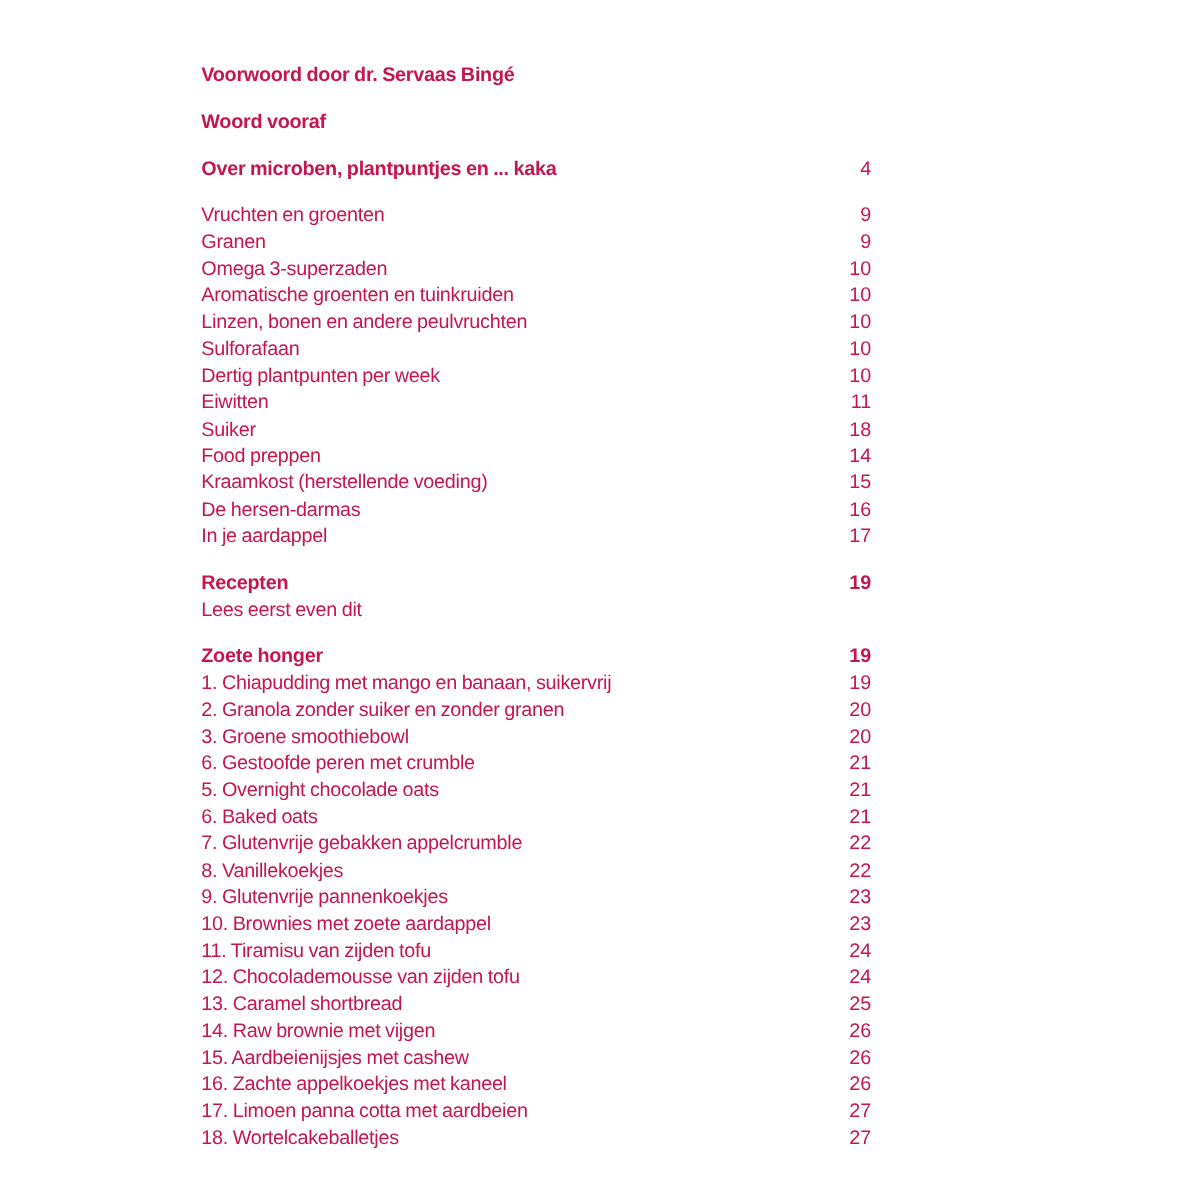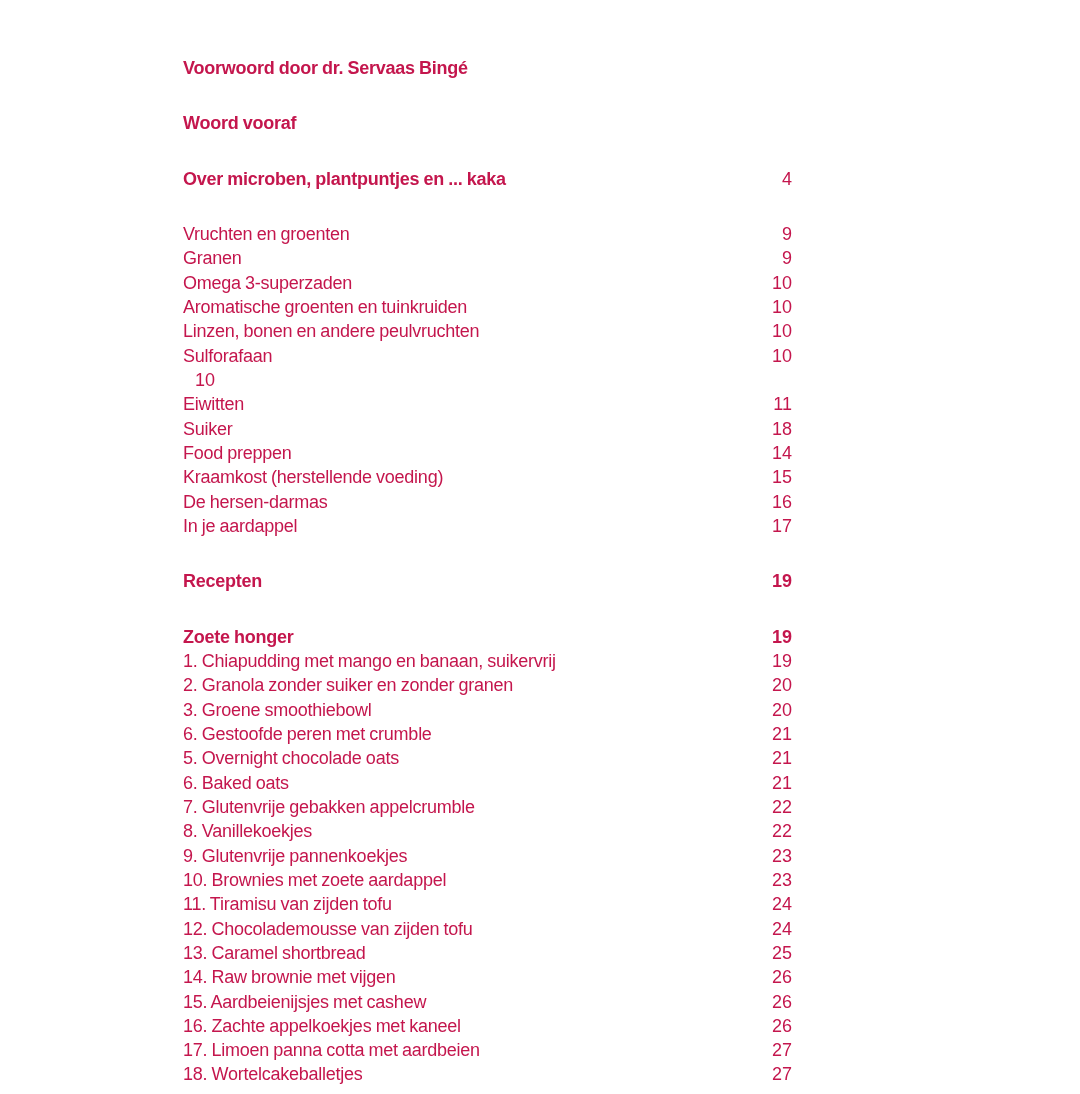--- a/index.html
+++ b/index.html
@@ -18,21 +18,21 @@
     position: absolute;
     left: 183px;
     top: 56px;
     width: 609px;
     font-size: 18px;
     line-height: 24.33px;
     letter-spacing: -0.25px;
     word-spacing: -0.5px;
   }
   .group + .group {
-    margin-top: 31px;
+    margin-top: 18px;
   }
   .row {
     display: flex;
     justify-content: space-between;
     align-items: center;
   }
   .row .label {
     white-space: nowrap;
   }
   .row .page {
@@ -86,20 +86,21 @@
       </div>
       <div class="row">
         <span class="label">Linzen, bonen en andere peulvruchten</span>
         <span class="page">10</span>
       </div>
       <div class="row">
         <span class="label">Sulforafaan</span>
         <span class="page">10</span>
       </div>
       <div class="row">
+        <span class="label">Dertig plantpunten per week</span>
         <span class="page">10</span>
       </div>
       <div class="row">
         <span class="label">Eiwitten</span>
         <span class="page">11</span>
       </div>
       <div class="row">
         <span class="label">Suiker</span>
         <span class="page">18</span>
       </div>
@@ -117,20 +118,24 @@
       </div>
       <div class="row">
         <span class="label">In je aardappel</span>
         <span class="page">17</span>
       </div>
     </div>
     <div class="group">
       <div class="row">
         <span class="label bold">Recepten</span>
         <span class="page bold">19</span>
+      </div>
+      <div class="row">
+        <span class="label">Lees eerst even dit</span>
+        <span class="page"></span>
       </div>
     </div>
     <div class="group">
       <div class="row">
         <span class="label bold">Zoete honger</span>
         <span class="page bold">19</span>
       </div>
       <div class="row">
         <span class="label">1. Chiapudding met mango en banaan, suikervrij</span>
         <span class="page">19</span>

